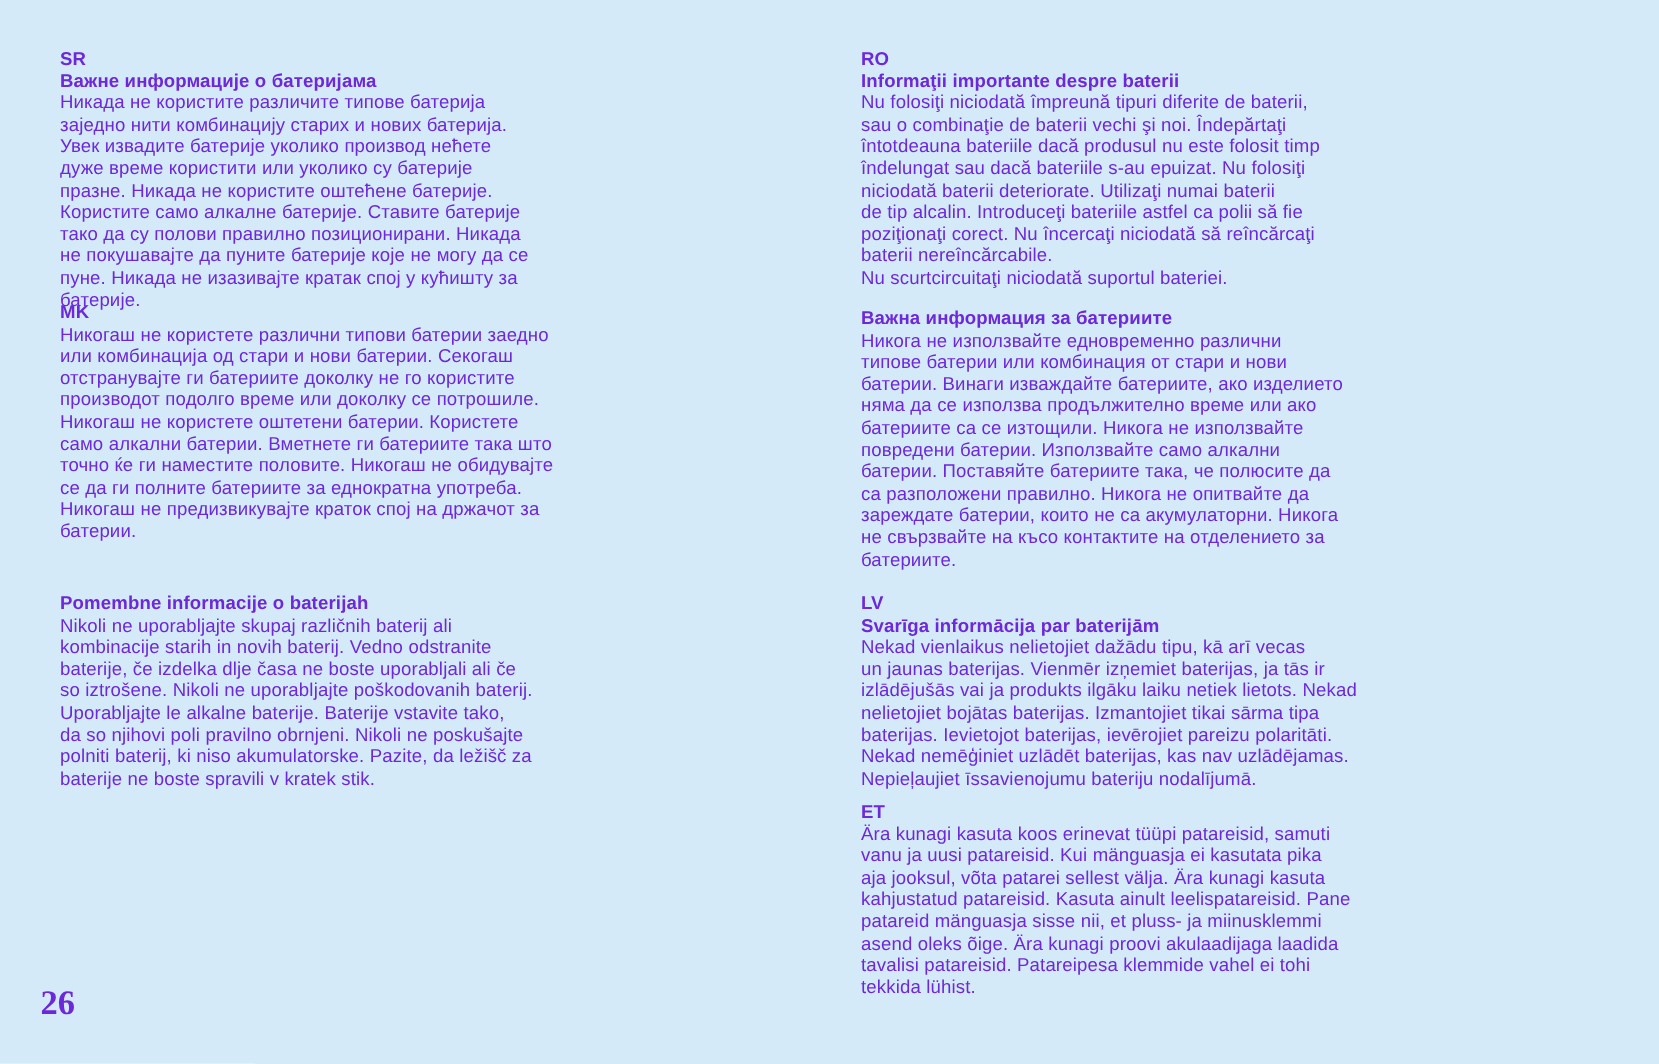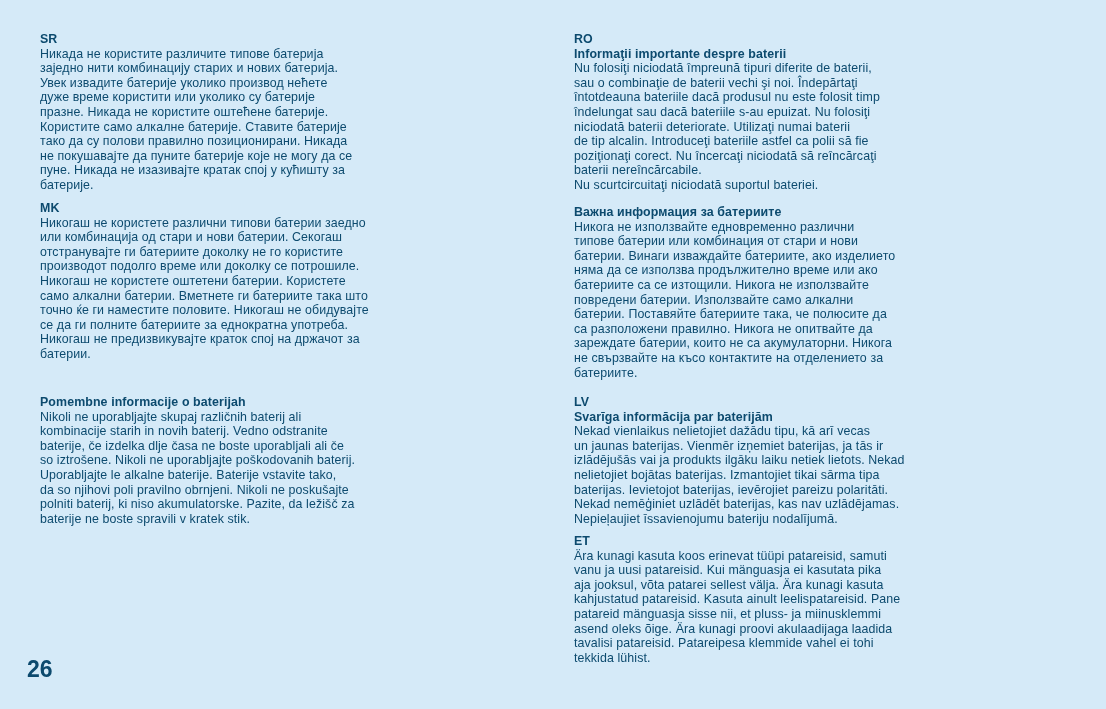--- a/index.html
+++ b/index.html
@@ -22,29 +22,31 @@
   .section.col-right { left: 574px; width: 515px; }
   .lang-code, .section-title { font-weight: bold; }
   .section-body { white-space: pre-line; }
   .page-number {
     position: absolute;
     left: 27px;
     top: 656px;
     font-size: 23px;
     line-height: 26px;
     font-weight: bold;
+    font-family: Liberation Serif, serif;
   }
 </style>
 </head>
 <body>
 
-<div class="page" style="background: rgb(213, 234, 248); color: #0c4a6e;">
+<div class="page" style="background: rgb(213, 234, 248); color: #6d28d9;">
 
   <div class="section col-left" style="top:32px">
     <div class="lang-code">SR</div>
+    <div class="section-title">Важне информације о батеријама</div>
     <div class="section-body">Никада не користите различите типове батерија
 заједно нити комбинацију старих и нових батерија.
 Увек извадите батерије уколико производ нећете
 дуже време користити или уколико су батерије
 празне. Никада не користите оштећене батерије.
 Користите само алкалне батерије. Ставите батерије
 тако да су полови правилно позиционирани. Никада
 не покушавајте да пуните батерије које не могу да се
 пуне. Никада не изазивајте кратак спој у кућишту за
 батерије.</div>

